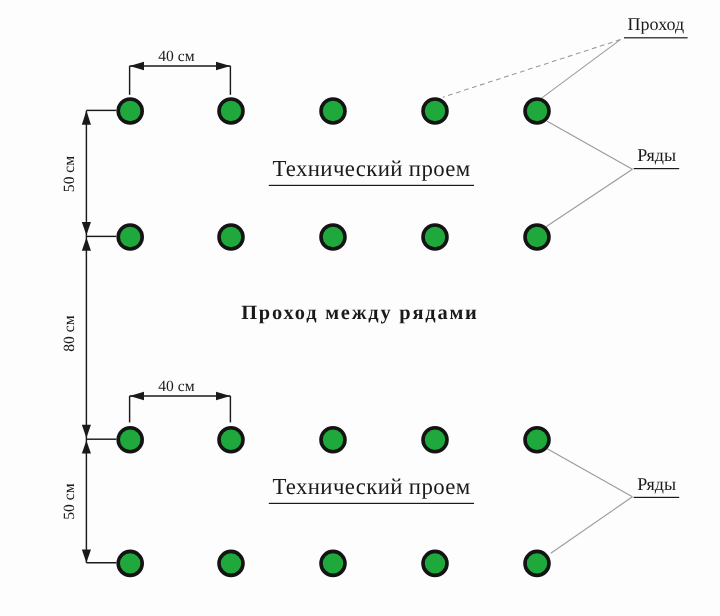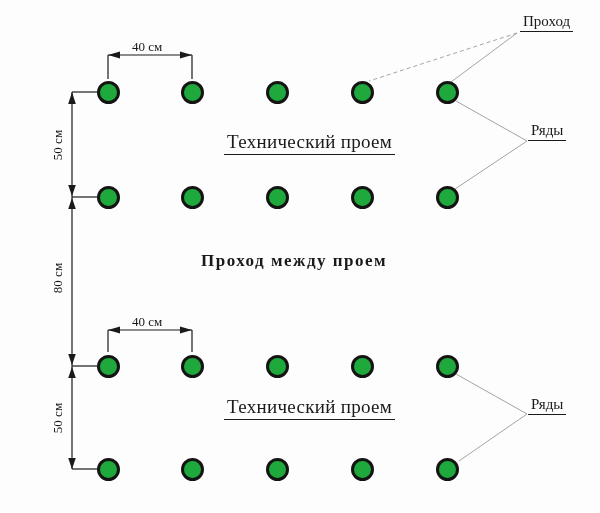--- a/index.html
+++ b/index.html
@@ -87,21 +87,21 @@
       <div class="hole" style="left: 265.5px; top: 457.5px; background: rgb(31, 168, 60); border-color: rgb(20, 20, 20);"></div>
       <div class="hole" style="left: 350.5px; top: 457.5px; background: rgb(31, 168, 60); border-color: rgb(20, 20, 20);"></div>
       <div class="hole" style="left: 435.5px; top: 457.5px; background: rgb(31, 168, 60); border-color: rgb(20, 20, 20);"></div>
     </div>
 
   <div class="lbl callout u" style="left:520px;top:13px;">Проход</div>
   <div class="lbl callout u" style="left:528px;top:122px;">Ряды</div>
   <div class="lbl callout u" style="left:528px;top:396px;">Ряды</div>
 
   <div class="lbl tech u" style="left:224px;top:131px;">Технический проем</div>
-  <div class="lbl aisle" style="left:201px;top:251px;">Проход между проем</div>
+  <div class="lbl aisle" style="left:201px;top:251px;">Проход между рядами</div>
   <div class="lbl tech u" style="left:224px;top:396px;">Технический проем</div>
 
   <div class="dim" style="left:127px;top:39px;width:40px;">40 см</div>
   <div class="dim v" style="left:36px;top:137px;">50 см</div>
   <div class="dim v" style="left:36px;top:270px;">80 см</div>
   <div class="dim" style="left:127px;top:314px;width:40px;">40 см</div>
   <div class="dim v" style="left:36px;top:410px;">50 см</div>
 
 </div>
 

